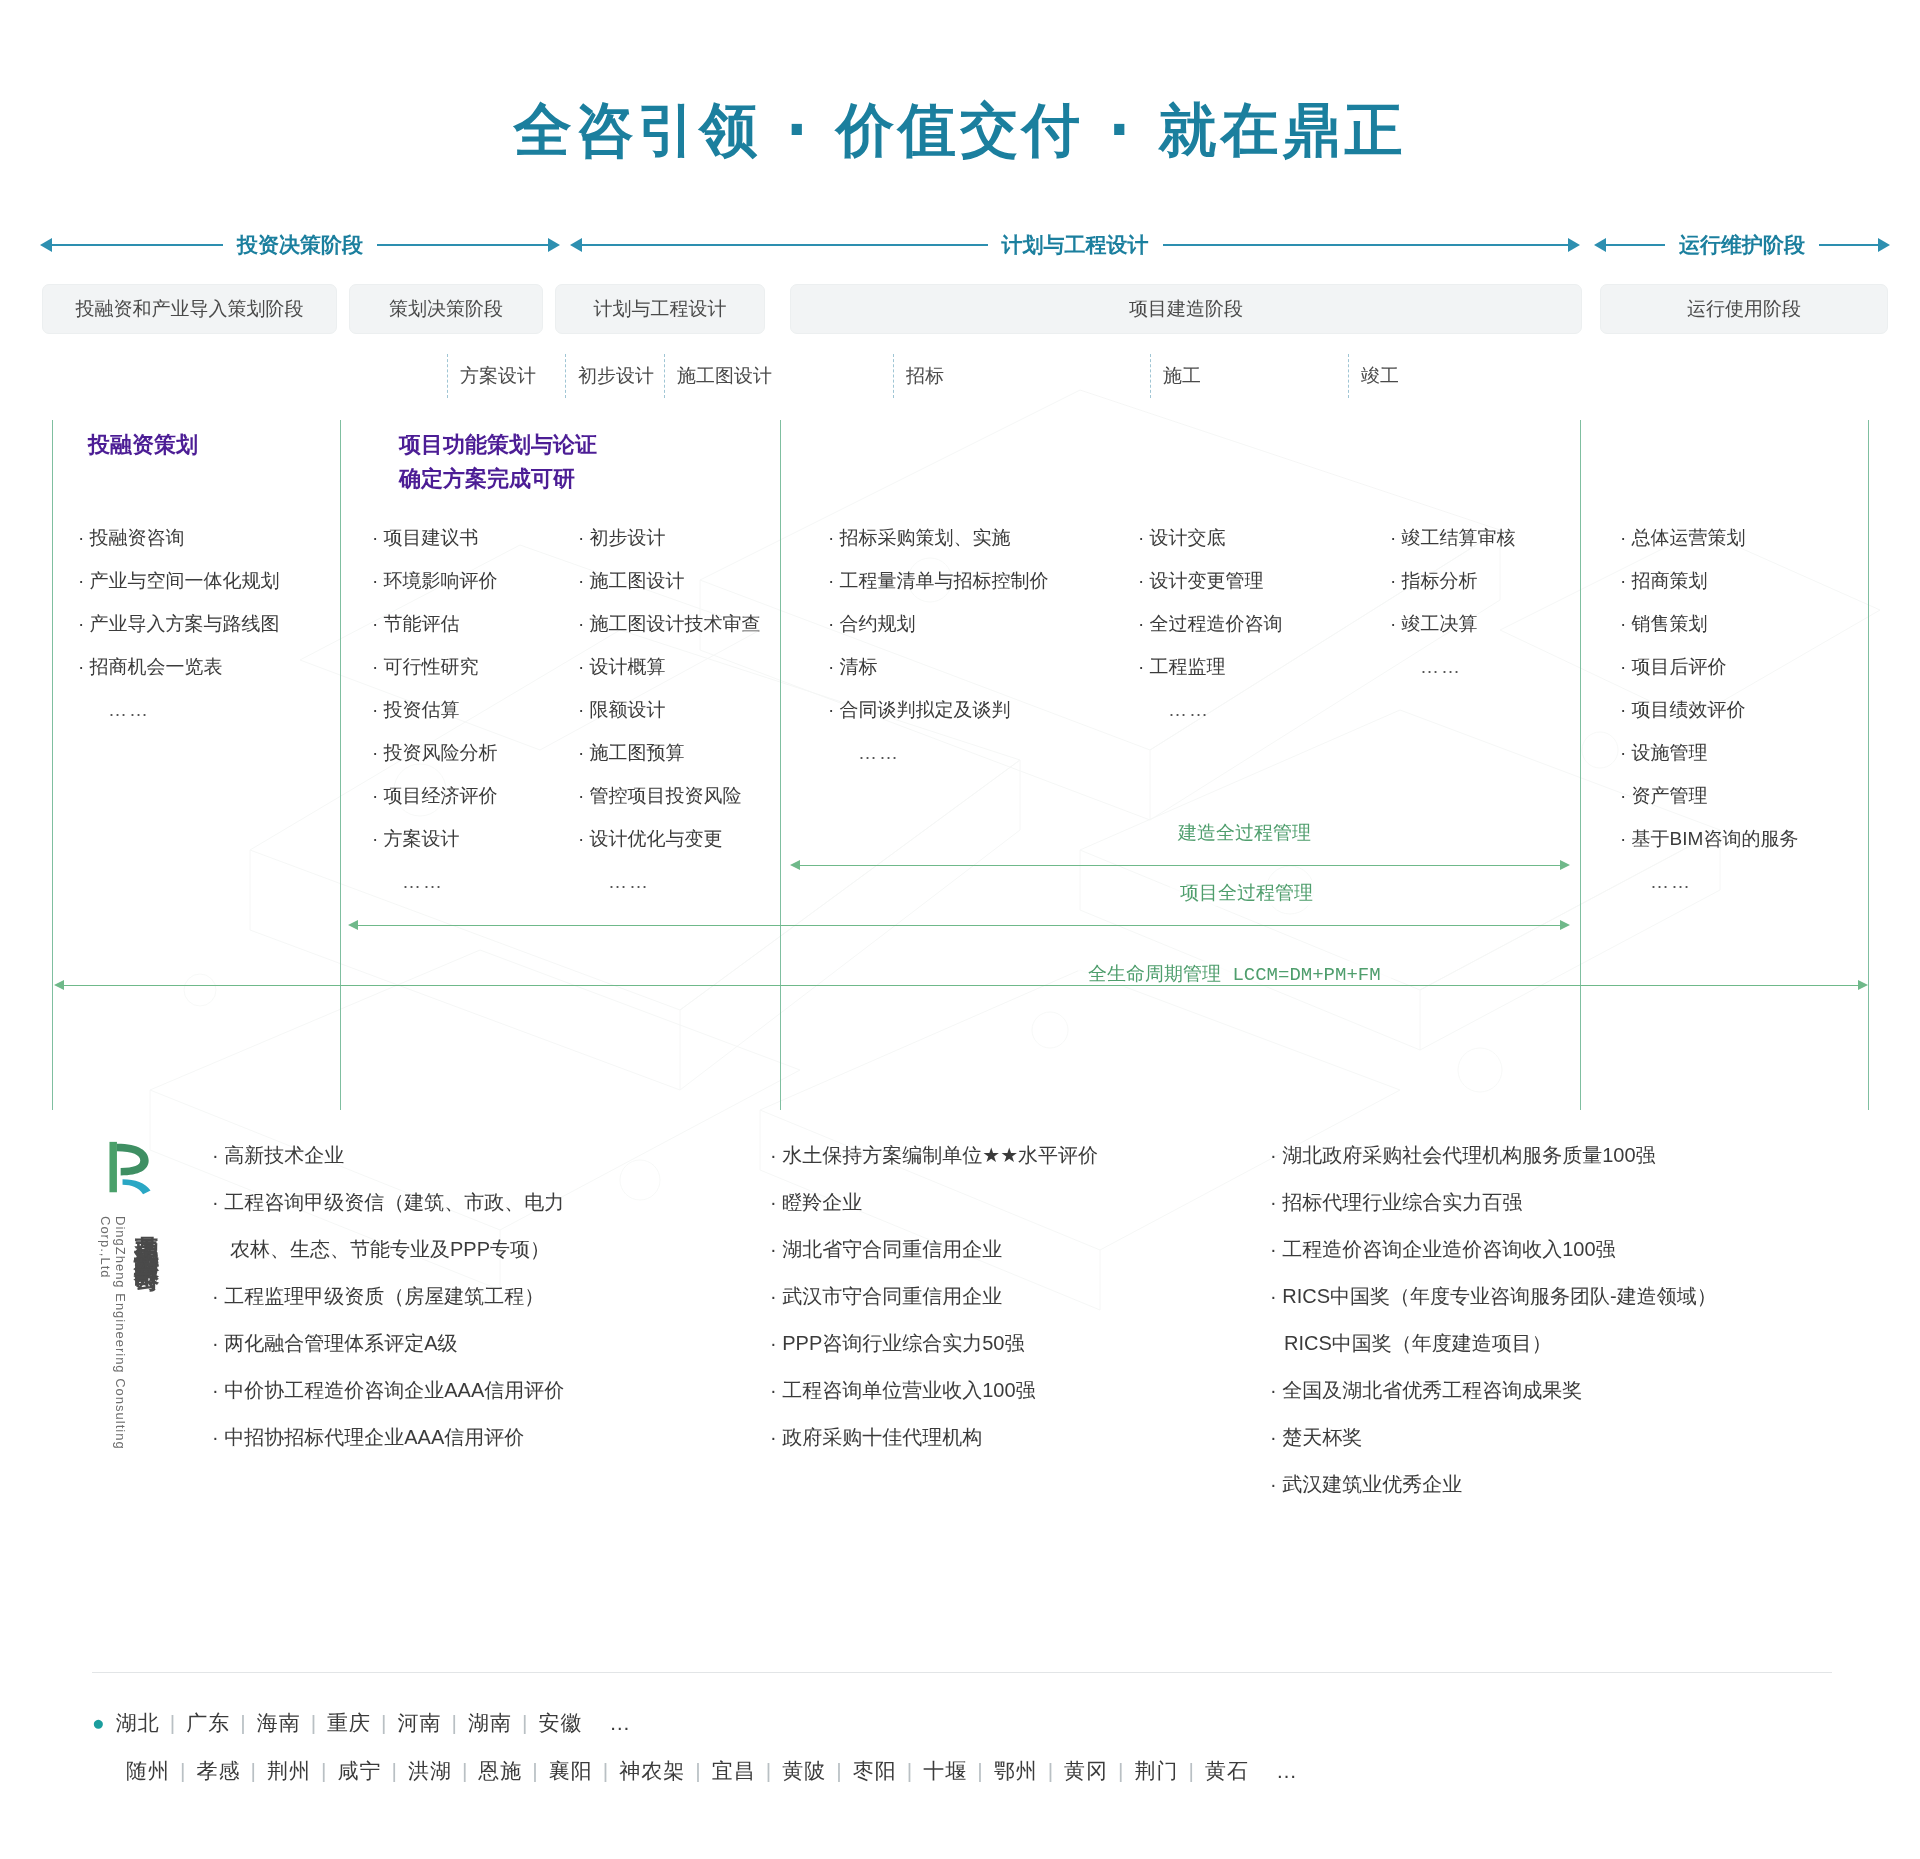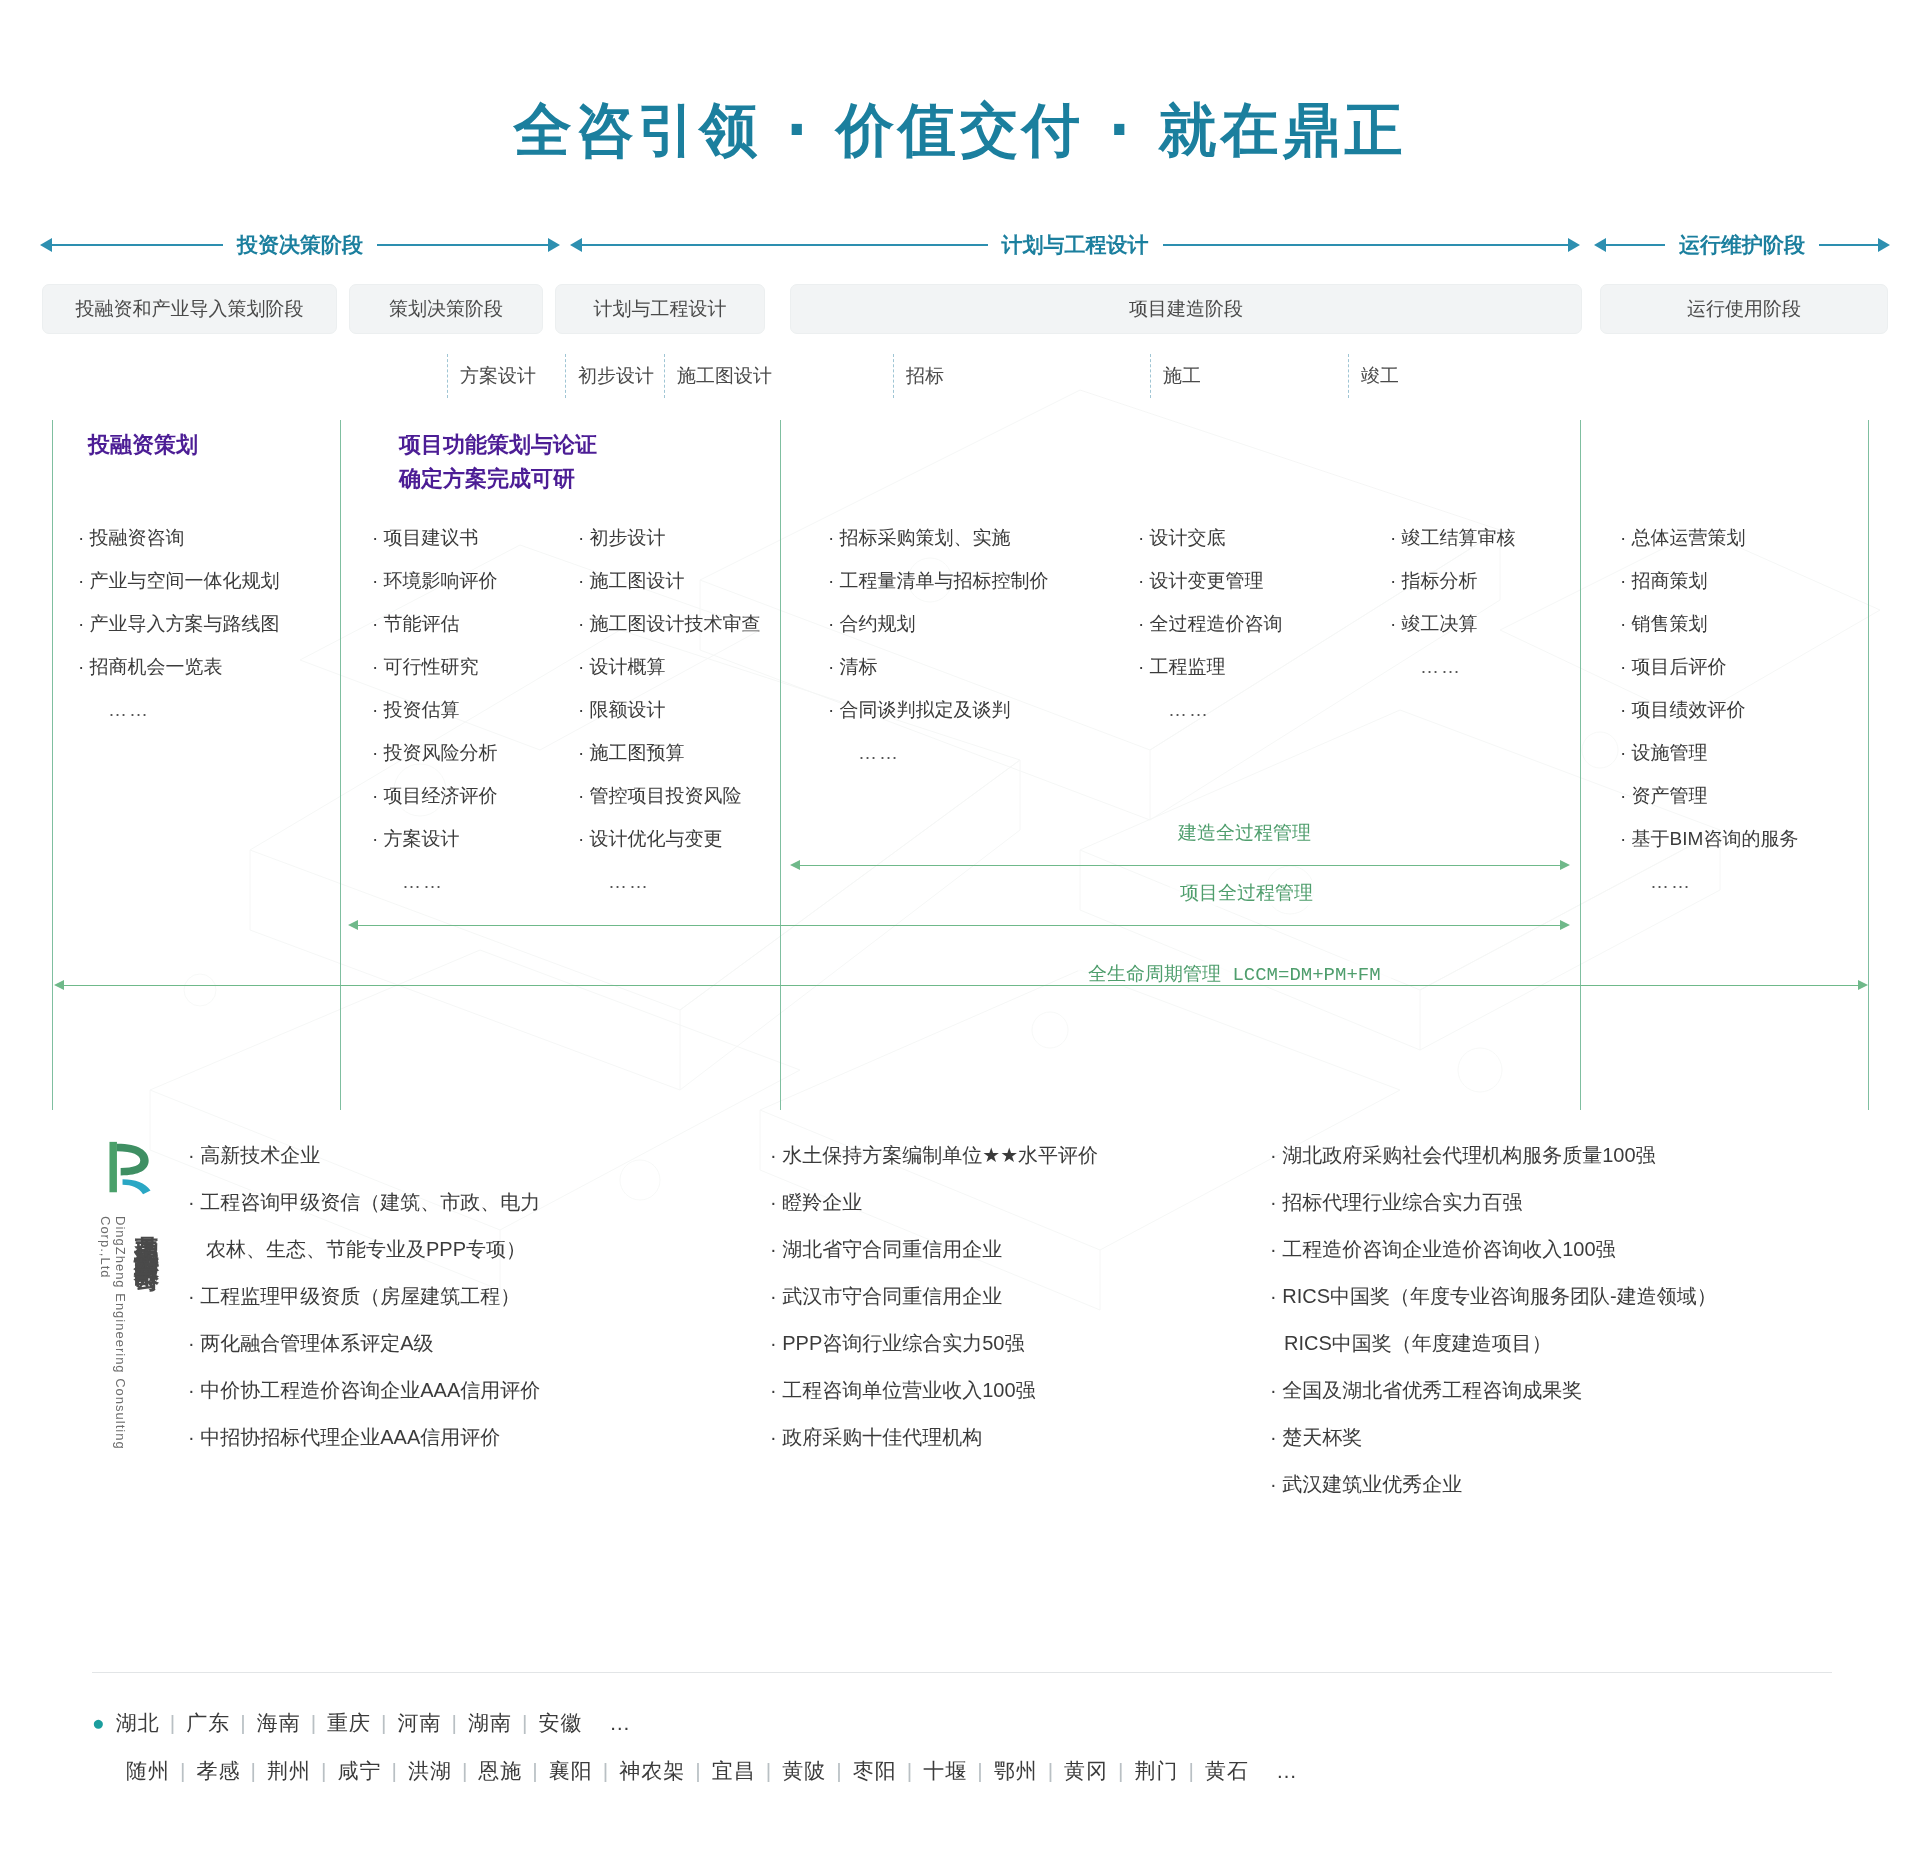--- a/index.html
+++ b/index.html
@@ -363,21 +363,21 @@
     <div class="logo-wrap">
       <svg class="logo-mark" viewBox="0 0 60 64">
         <path d="M8 4 L8 58 L16 58 L16 4 Z" fill="#4aa06a"></path>
         <path d="M16 6 C40 6 50 14 50 24 C50 34 40 40 20 40 L20 32 C34 32 41 29 41 24 C41 18 33 14 16 14 Z" fill="#3f8f63"></path>
         <path d="M22 44 C36 44 46 48 52 56 L44 60 C39 53 32 50 22 50 Z" fill="#2aa7c4"></path>
       </svg>
       <div class="logo-text-cn">鼎正工程咨询股份有限公司</div>
       <div class="logo-text-en">DingZheng Engineering Consulting Corp.,Ltd</div>
     </div>
 
-    <div class="cred-col" style="left:188px;top:4px;width:420px;">
+    <div class="cred-col" style="left:212px;top:4px;width:420px;">
       <ul>
         <li>高新技术企业</li>
         <li>工程咨询甲级资信（建筑、市政、电力</li>
         <li class="noDot" style="padding-left:18px;">农林、生态、节能专业及PPP专项）</li>
         <li>工程监理甲级资质（房屋建筑工程）</li>
         <li>两化融合管理体系评定A级</li>
         <li>中价协工程造价咨询企业AAA信用评价</li>
         <li>中招协招标代理企业AAA信用评价</li>
       </ul>
     </div>

